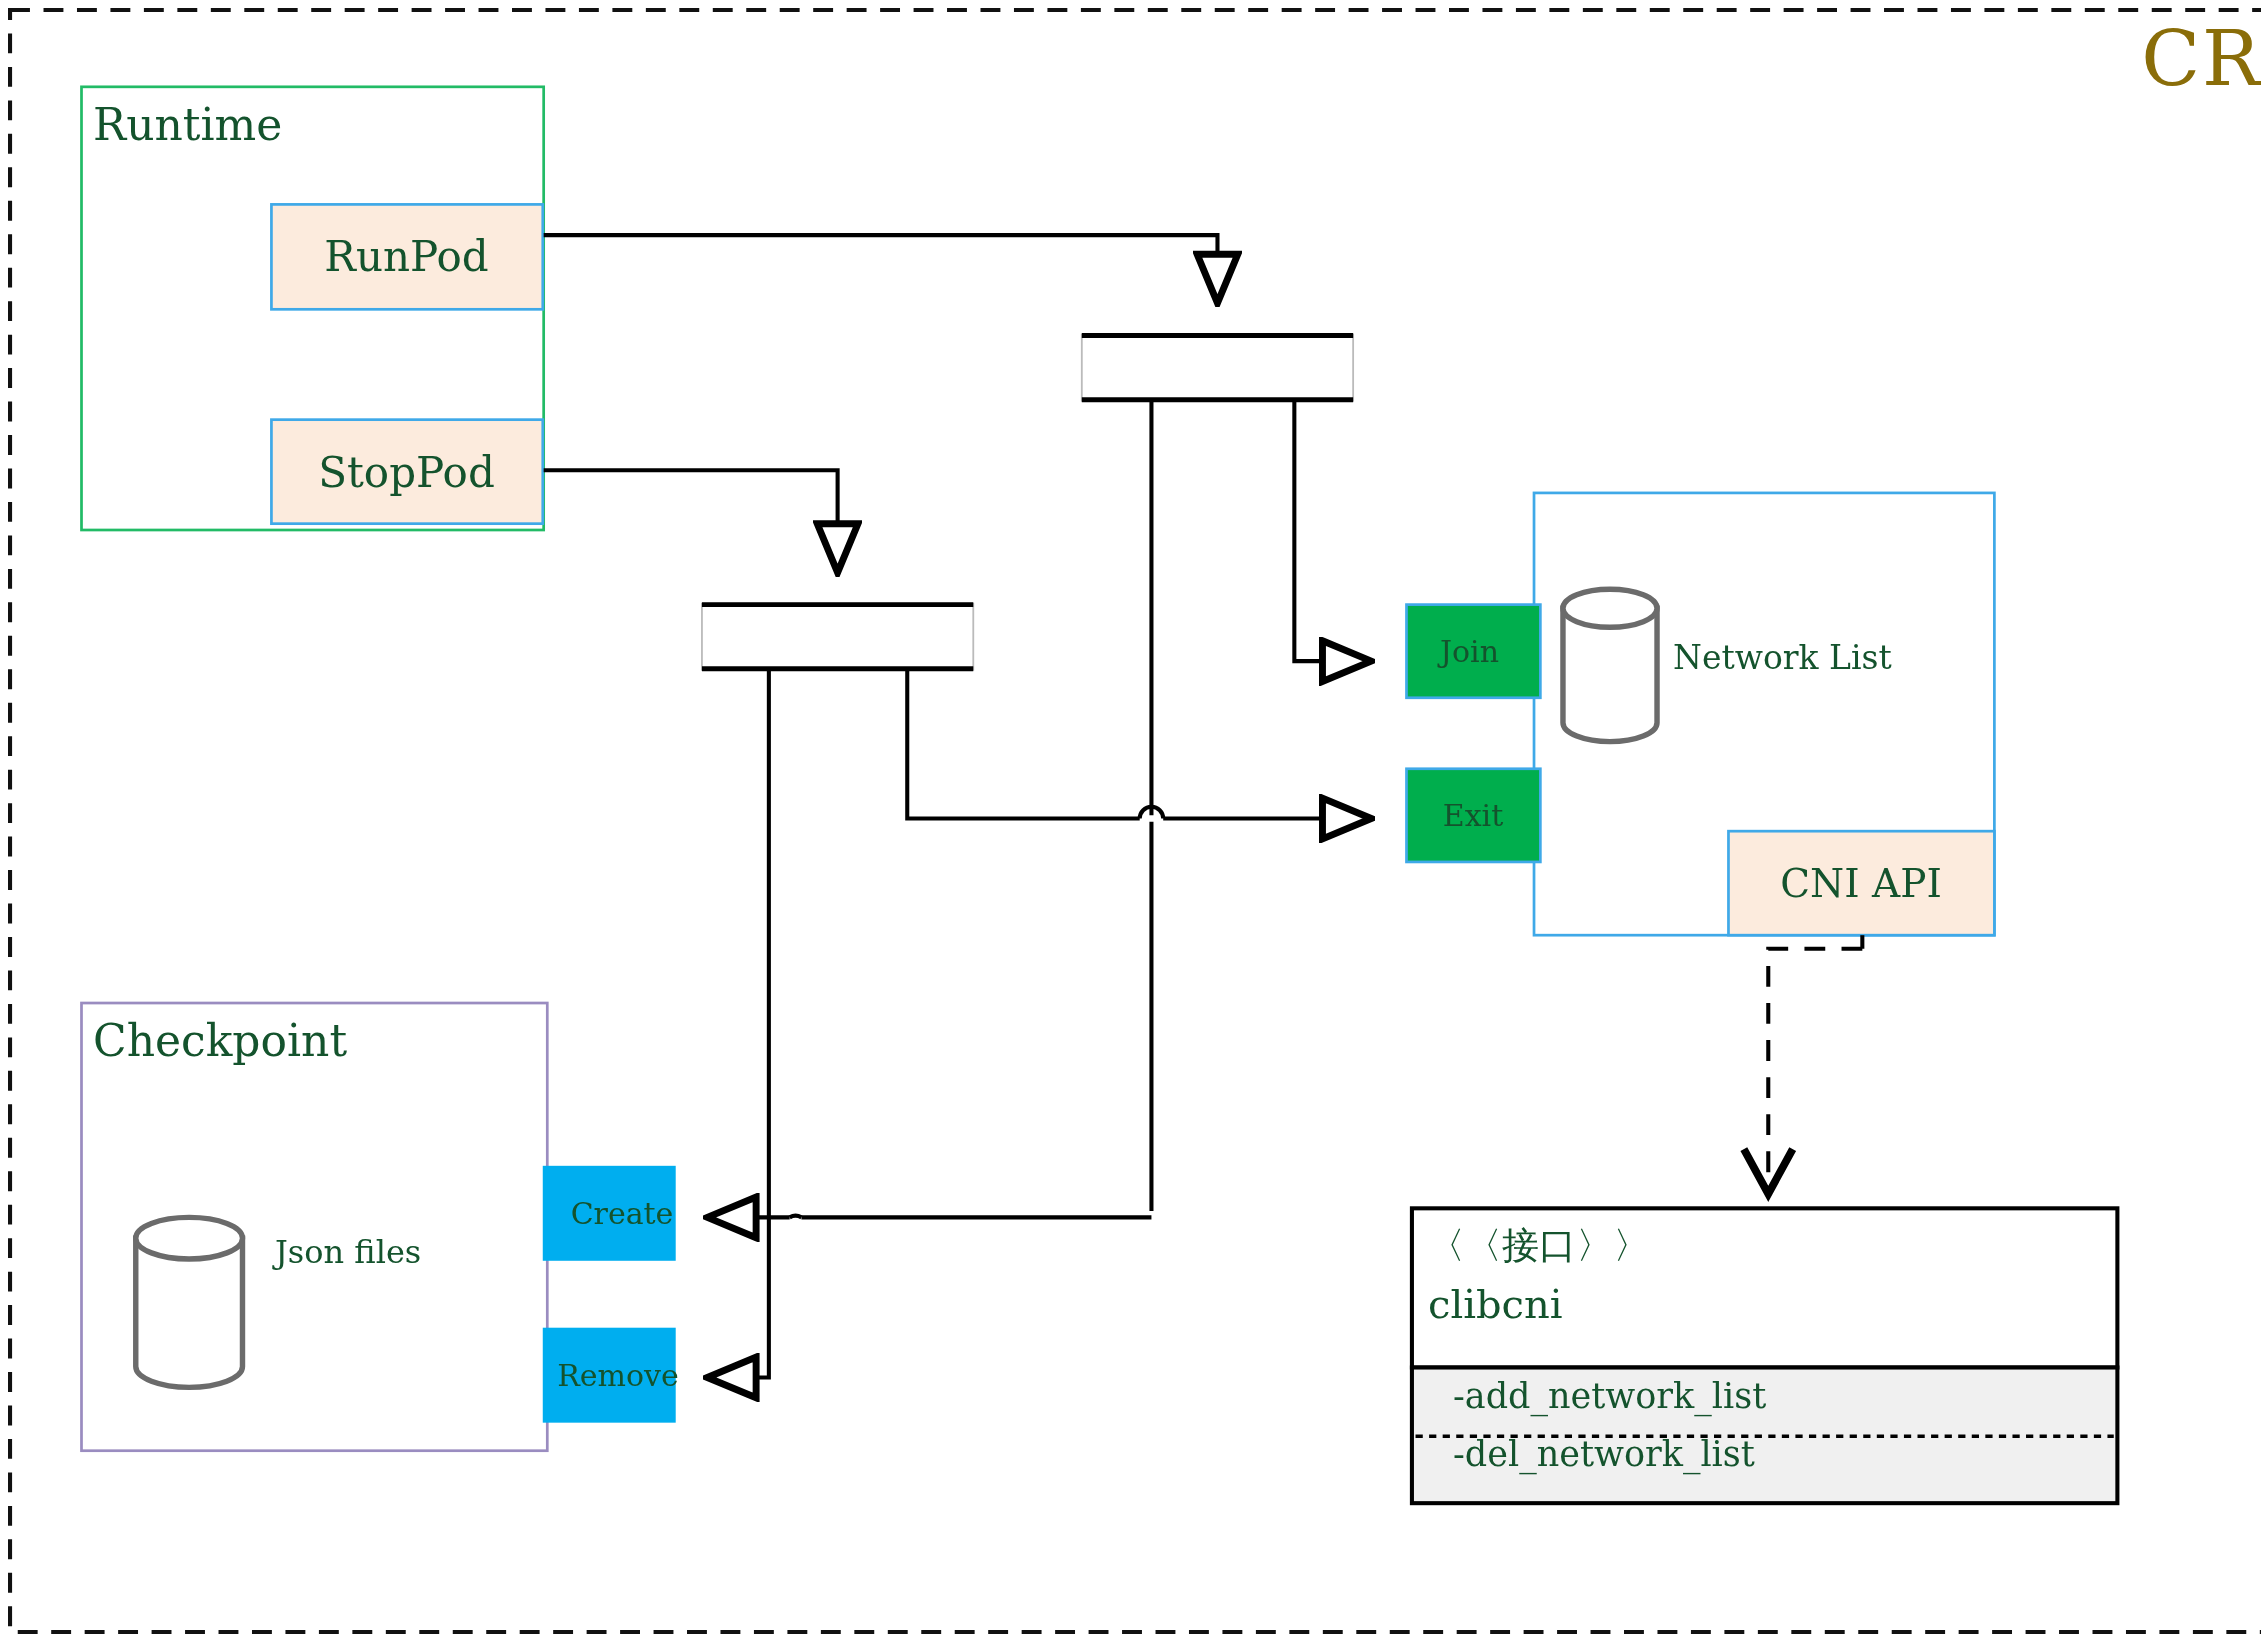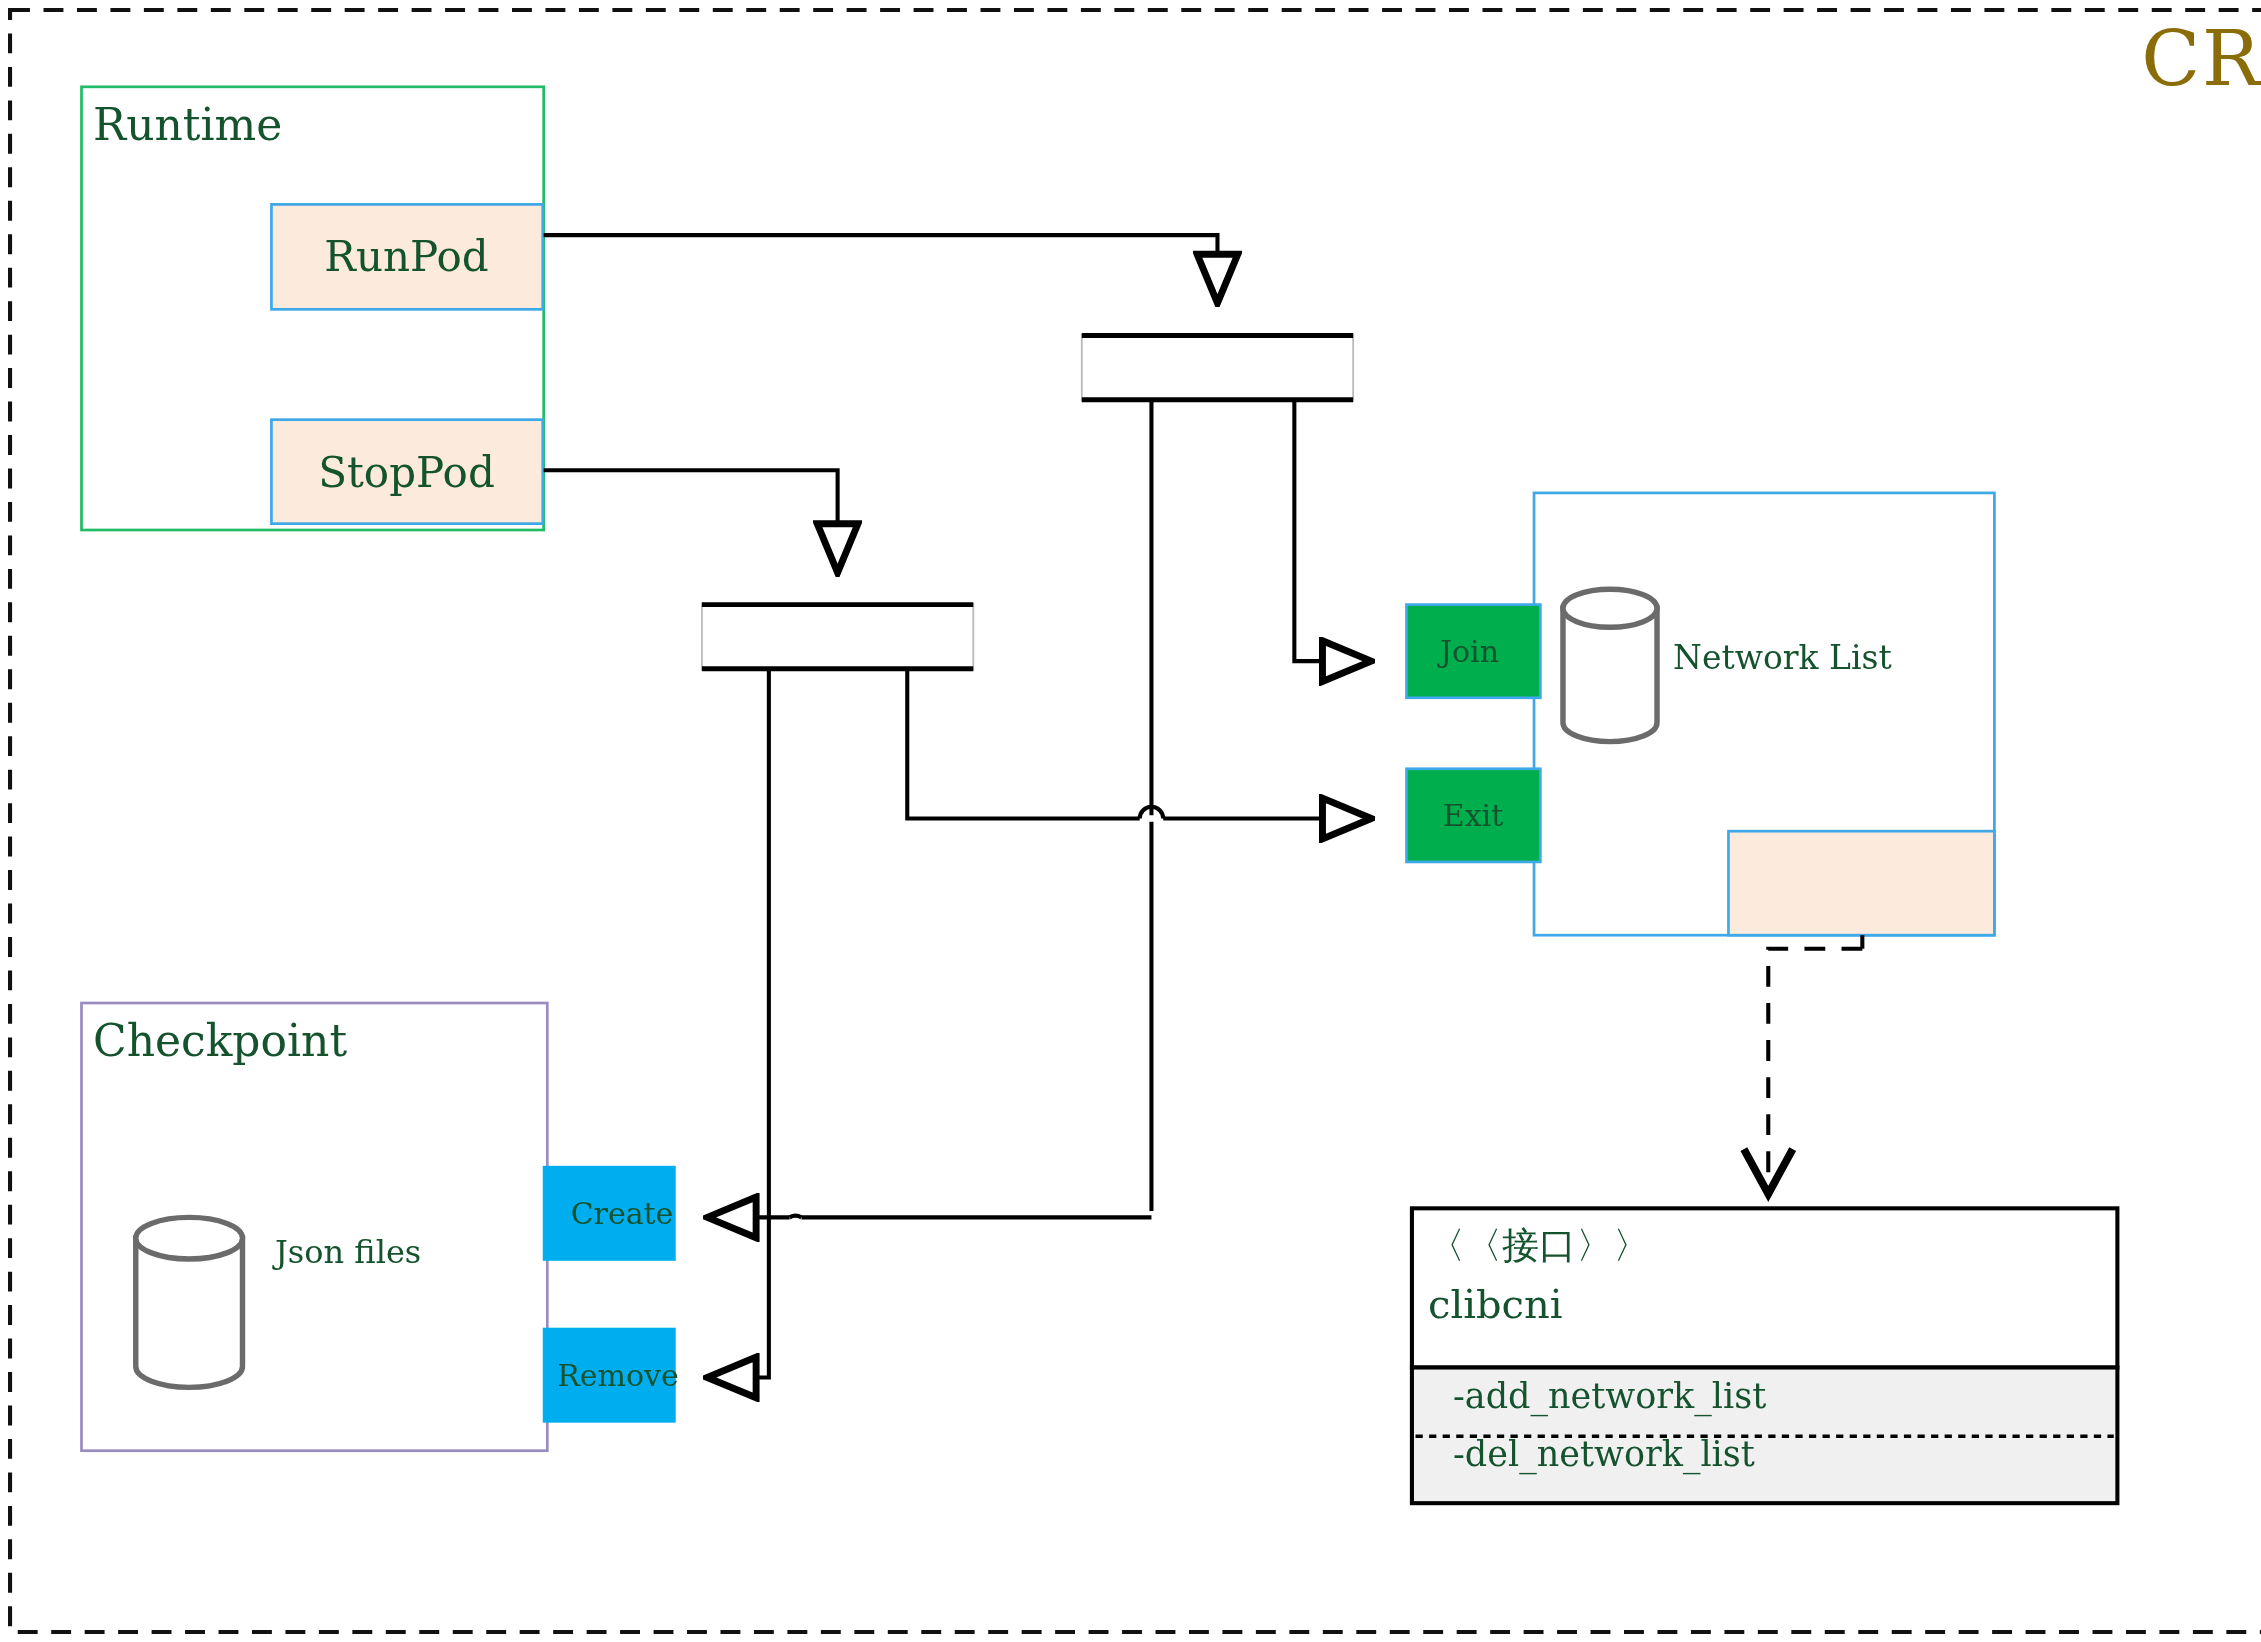--- a/index.html
+++ b/index.html
@@ -122,20 +122,21 @@
   <div class="lbl" style="left:93px;top:1015px;font-size:44px;">Checkpoint</div>
   <div class="lbl" style="left:275px;top:1233px;font-size:32px;">Json files</div>
 
   <div class="lbl ctr" style="left:544px;top:1167px;width:156px;height:93px;font-size:30px;">Create</div>
   <div class="lbl ctr" style="left:544px;top:1329px;width:148px;height:93px;font-size:30px;">Remove</div>
 
   <div class="lbl" style="left:1673px;top:638px;font-size:33px;">Network List</div>
 
   <div class="lbl ctr" style="left:1406px;top:605px;width:127px;height:93px;font-size:30px;">Join</div>
   <div class="lbl ctr" style="left:1406px;top:769px;width:134px;height:93px;font-size:30px;">Exit</div>
+  <div class="lbl ctr" style="left:1728px;top:831px;width:266px;height:104px;font-size:39px;">CNI API</div>
 
   <div class="lbl" style="left:1428px;top:1221px;font-size:37px;">〈〈接口〉〉</div>
   <div class="lbl" style="left:1428px;top:1281px;font-size:40px;">clibcni</div>
   <div class="lbl" style="left:1453px;top:1376px;font-size:35px;">-add_network_list</div>
   <div class="lbl" style="left:1453px;top:1434px;font-size:35px;">-del_network_list</div>
 
 </div>
 
 
 </body></html>

